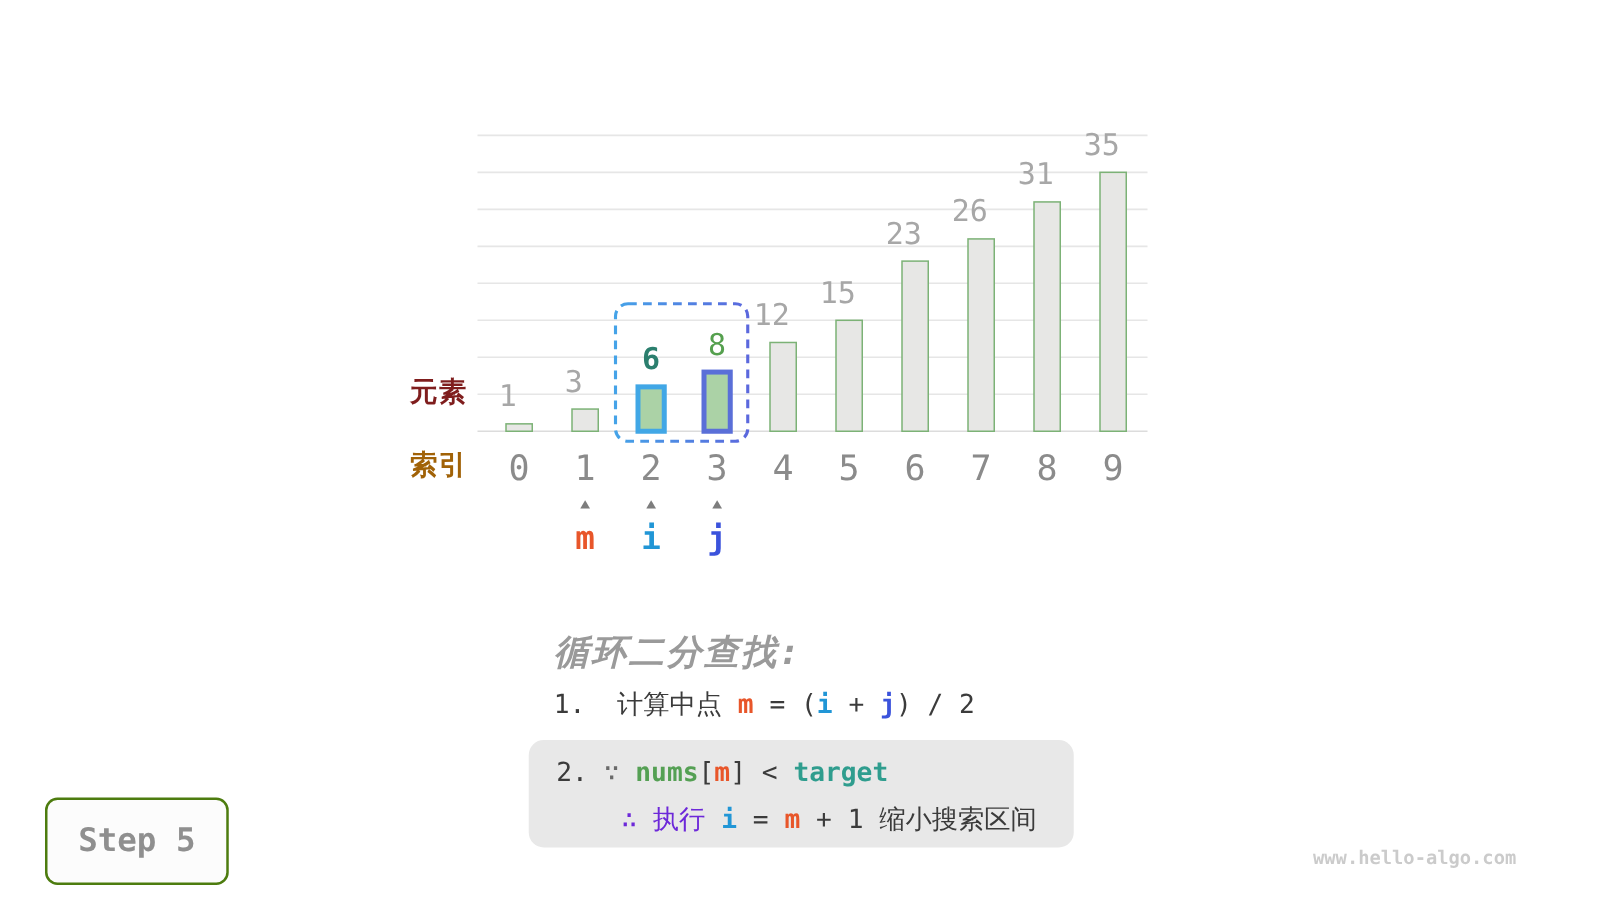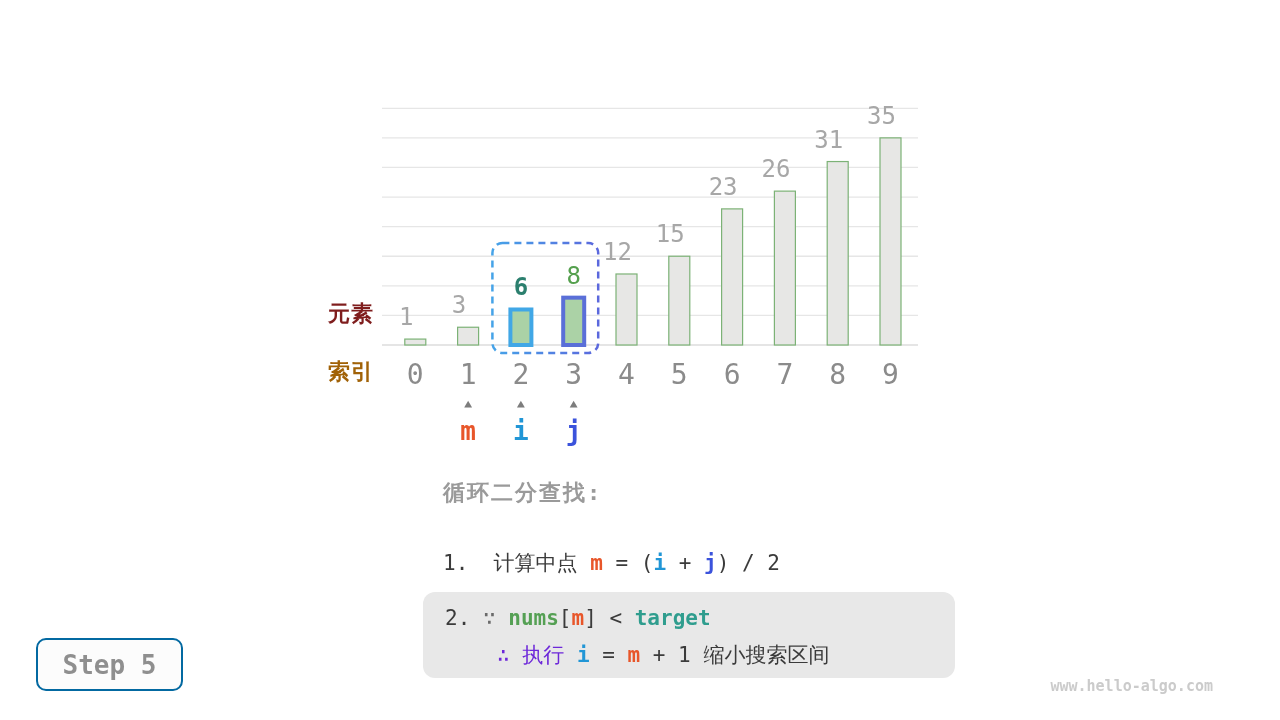--- a/index.html
+++ b/index.html
@@ -9,32 +9,32 @@
   }
   .abs{position:absolute;}
   #chart-svg{position:absolute;left:365px;top:90px;width:560px;height:270px;}
   #chart-svg text{font-family:"DejaVu Sans Mono","Liberation Sans",sans-serif;}
   .axis-label{position:absolute;left:328px;font-size:22px;font-weight:bold;letter-spacing:1px;white-space:nowrap;}
   .axis-label.element{top:299px;}
   .axis-label.index{top:357px;}
   .idx-digit{position:absolute;transform:translateX(-50%);font-size:28px;color:#8b8b8b;top:358px;}
   .ptr-arrow{position:absolute;transform:translateX(-50%) scaleY(.85);font-size:13px;color:#7d7d7d;top:396px;}
   .ptr-letter{position:absolute;transform:translateX(-50%);font-size:26px;font-weight:bold;top:416px;}
-  .heading{position:absolute;left:443px;top:478px;font-size:22px;font-weight:bold;letter-spacing:2px;white-space:pre;}
+  .heading{position:absolute;left:443px;top:503px;font-size:28px;font-weight:bold;letter-spacing:2px;white-space:pre;font-style:italic;}
   .cap-line{position:absolute;left:443px;top:549px;font-size:21px;white-space:pre;}
   .note-box{
-    position:absolute;left:423px;top:592px;width:532px;height:86px;
+    position:absolute;left:423px;top:592px;width:436px;height:86px;
     background:#e8e8e8;border-radius:12px;box-sizing:border-box;
     padding:8px 0 0 22px;
   }
   .note-line{font-size:21px;line-height:37px;white-space:pre;}
   .note-line.indent{margin-left:52px;}
   .step-badge{
-    position:absolute;left:36px;top:638px;width:147px;height:53px;
-    background:#fcfcfc;border:2px solid #0369a1;border-radius:10px;box-sizing:border-box;
+    position:absolute;left:36px;top:638px;width:147px;height:70px;
+    background:#fcfcfc;border:2px solid #4d7c0f;border-radius:10px;box-sizing:border-box;
     display:flex;align-items:center;justify-content:center;
     font-size:26px;font-weight:bold;color:#8f8f8f;white-space:pre;
   }
   .watermark{position:absolute;right:67px;top:677px;font-size:15px;color:#cbcbcb;white-space:pre;font-weight:bold;}
 </style>
 </head>
 <body>
 
 <div class="frame">
 

